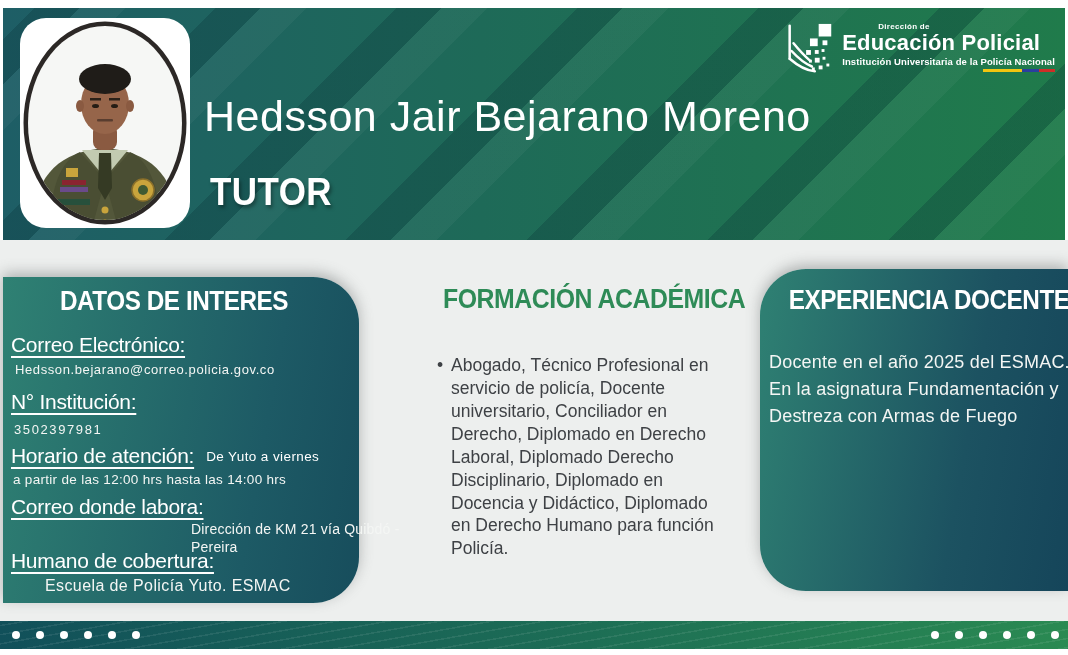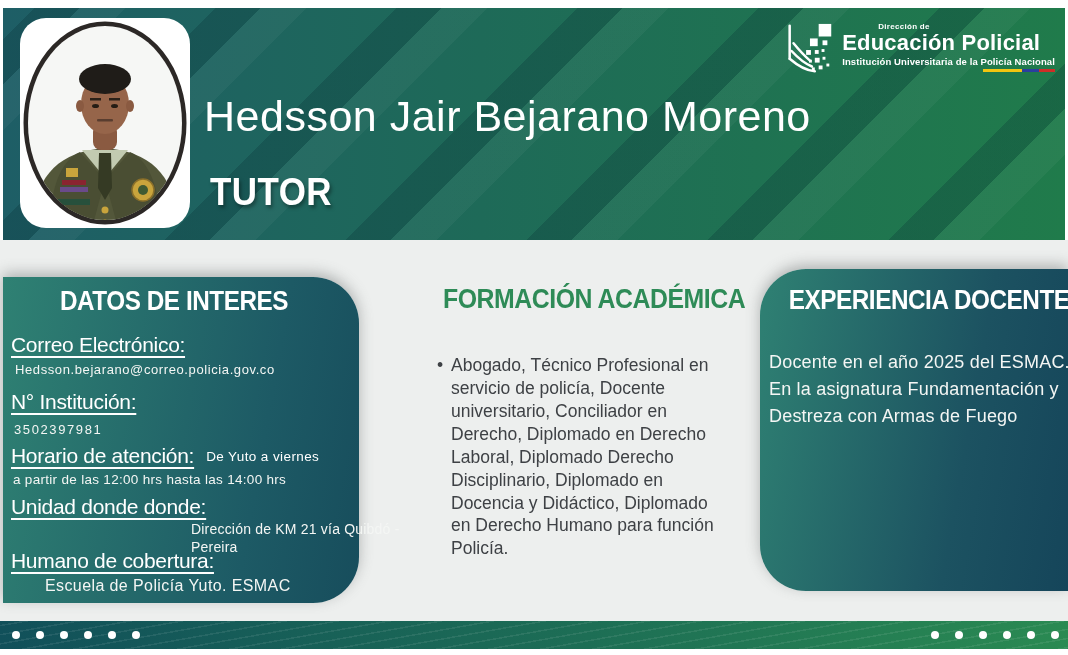--- a/index.html
+++ b/index.html
@@ -203,21 +203,21 @@
 
     <div class="dlabel lab-correo">Correo Electrónico:</div>
     <div class="dvalue val-correo">Hedsson.bejarano@correo.policia.gov.co</div>
 
     <div class="dlabel lab-tel">N° Institución:</div>
     <div class="dvalue val-tel">3502397981</div>
 
     <div class="dlabel lab-horario"><span>Horario de atención:</span><span class="val-horario-inline">De Yuto a viernes</span></div>
     <div class="dvalue val-horario">a partir de las 12:00 hrs hasta las 14:00 hrs</div>
 
-    <div class="dlabel lab-unidad">Unidad donde donde:</div>
+    <div class="dlabel lab-unidad">Correo donde labora:</div>
     <div class="dvalue val-unidad">Dirección de KM 21  vía Quibdó - Pereira</div>
 
     <div class="dlabel lab-escuela">Humano de cobertura:</div>
     <div class="dvalue val-escuela">Escuela de Policía Yuto. ESMAC</div>
   </div>
 
   <div class="col-mid">
     <div class="mid-title">FORMACIÓN ACADÉMICA</div>
     <div class="mid-bullet-row">
       <div class="mid-bullet-dot">•</div>

